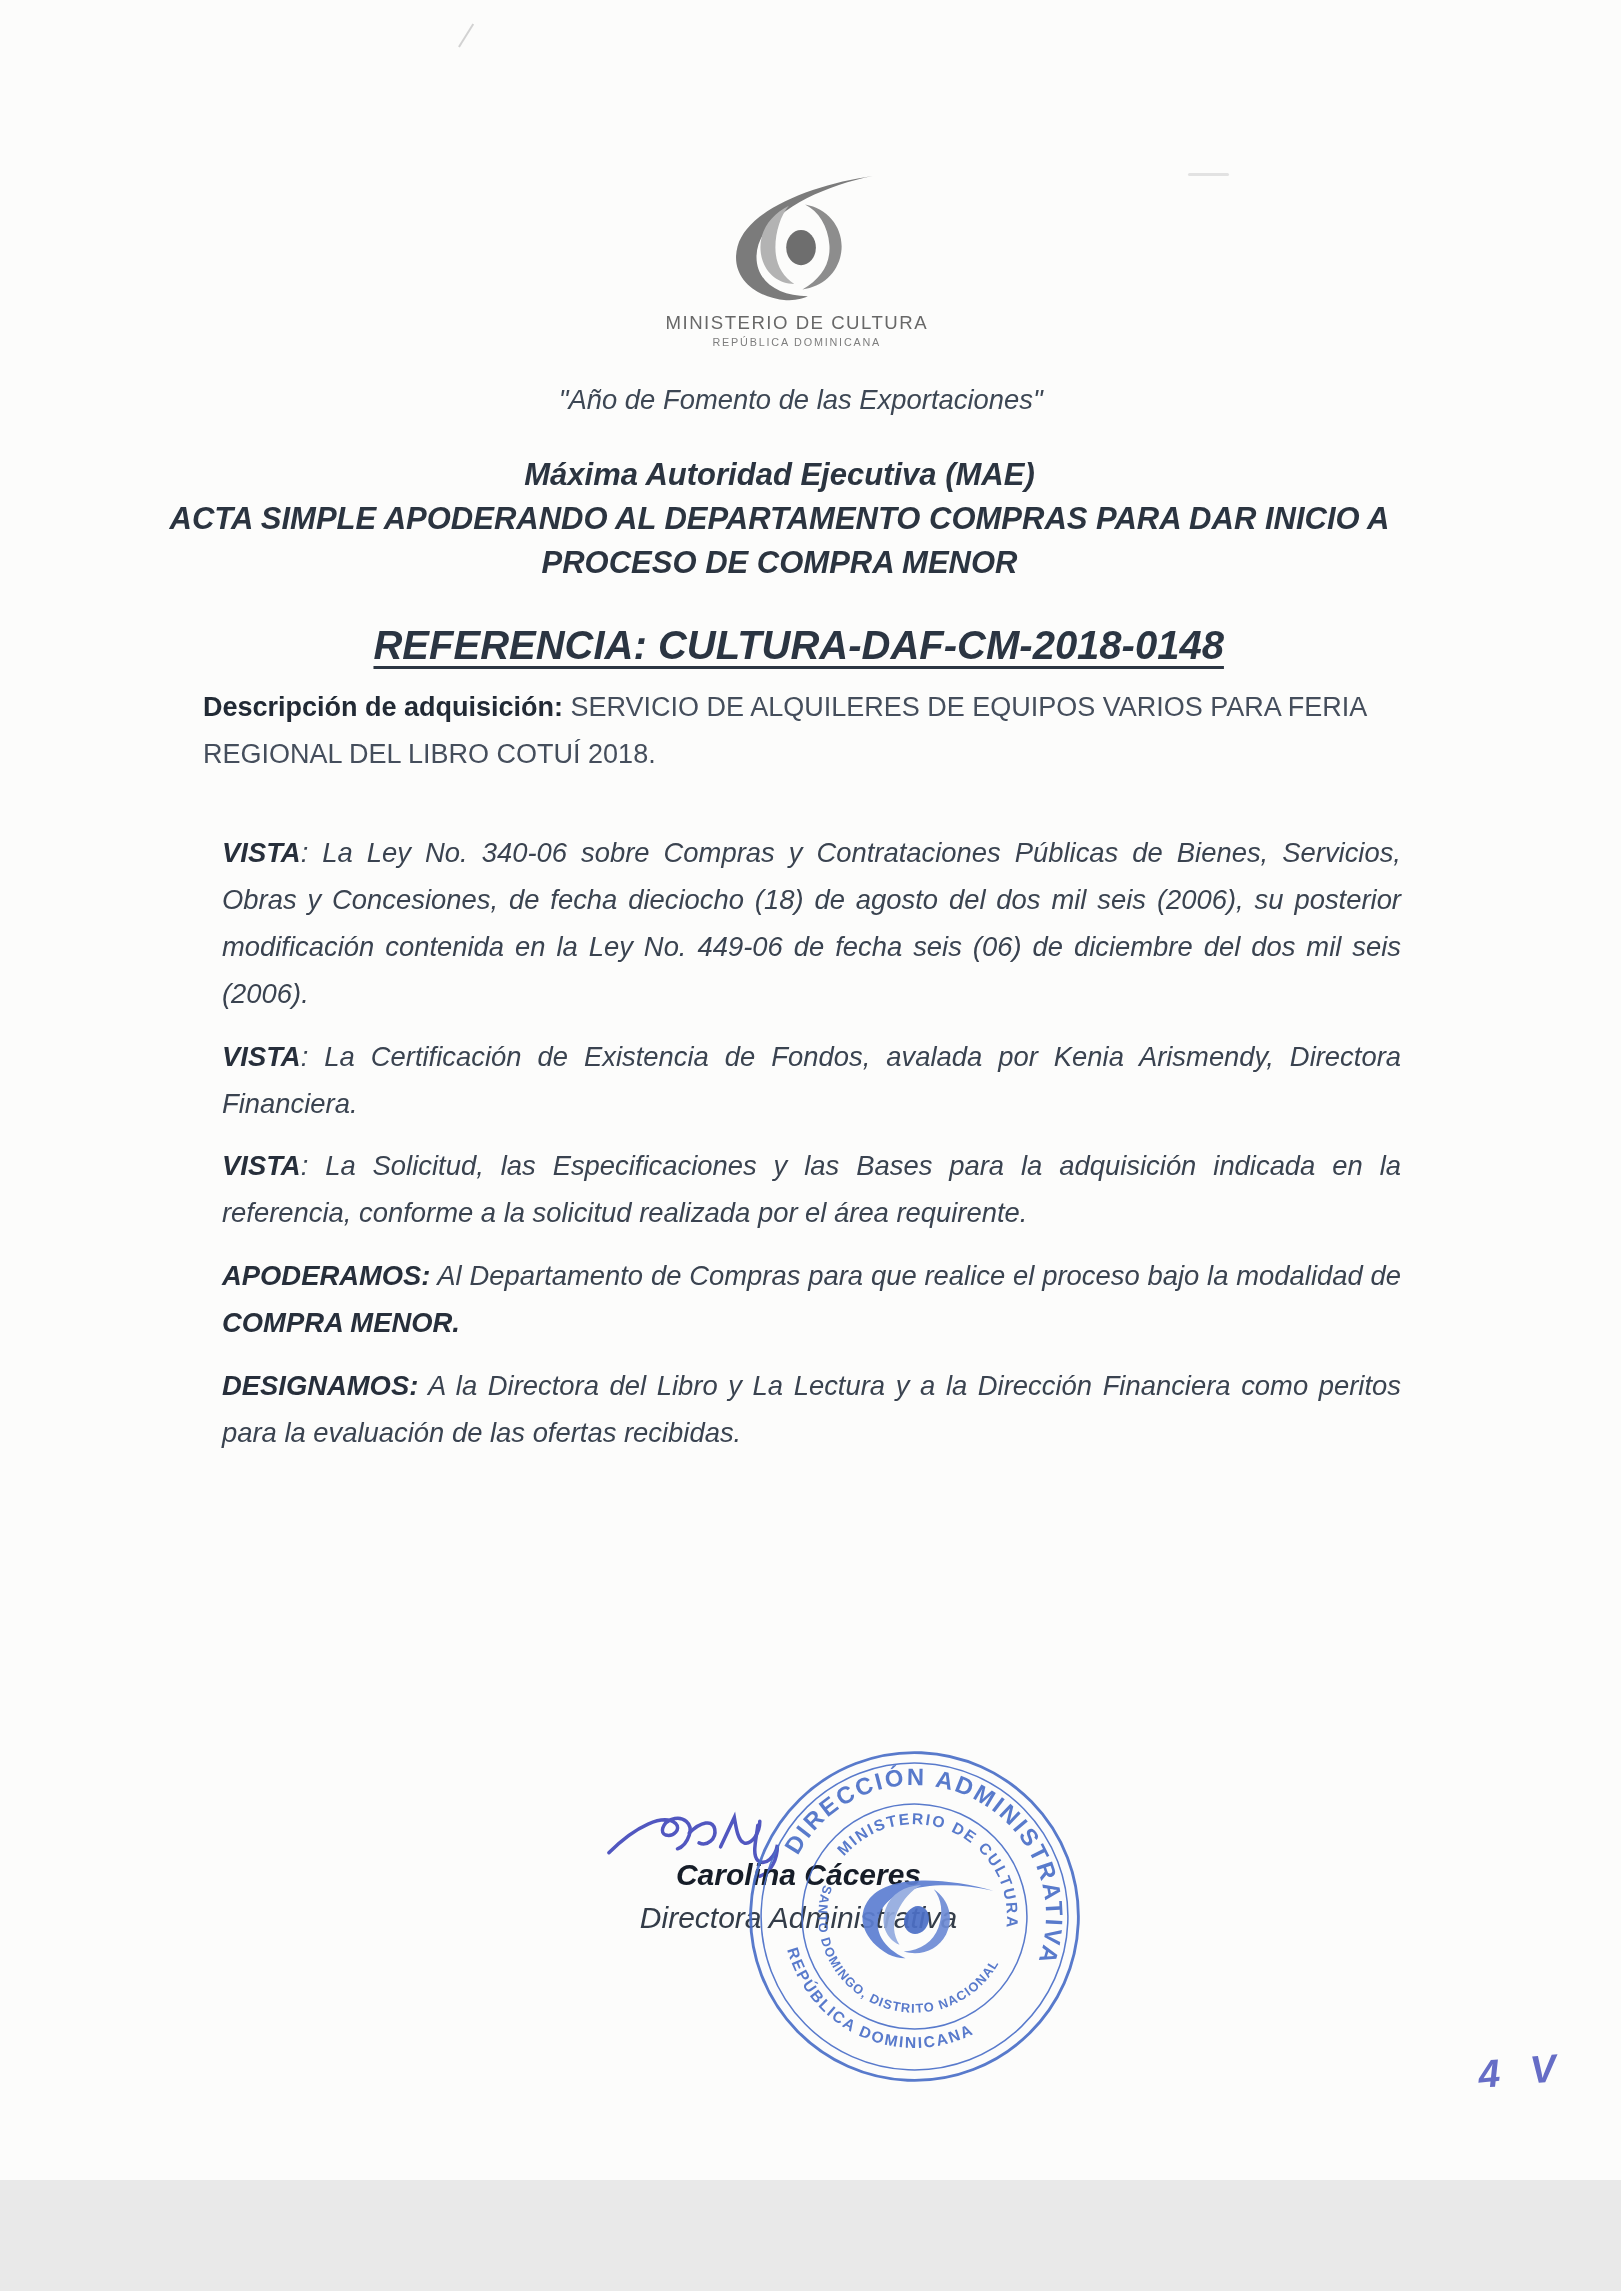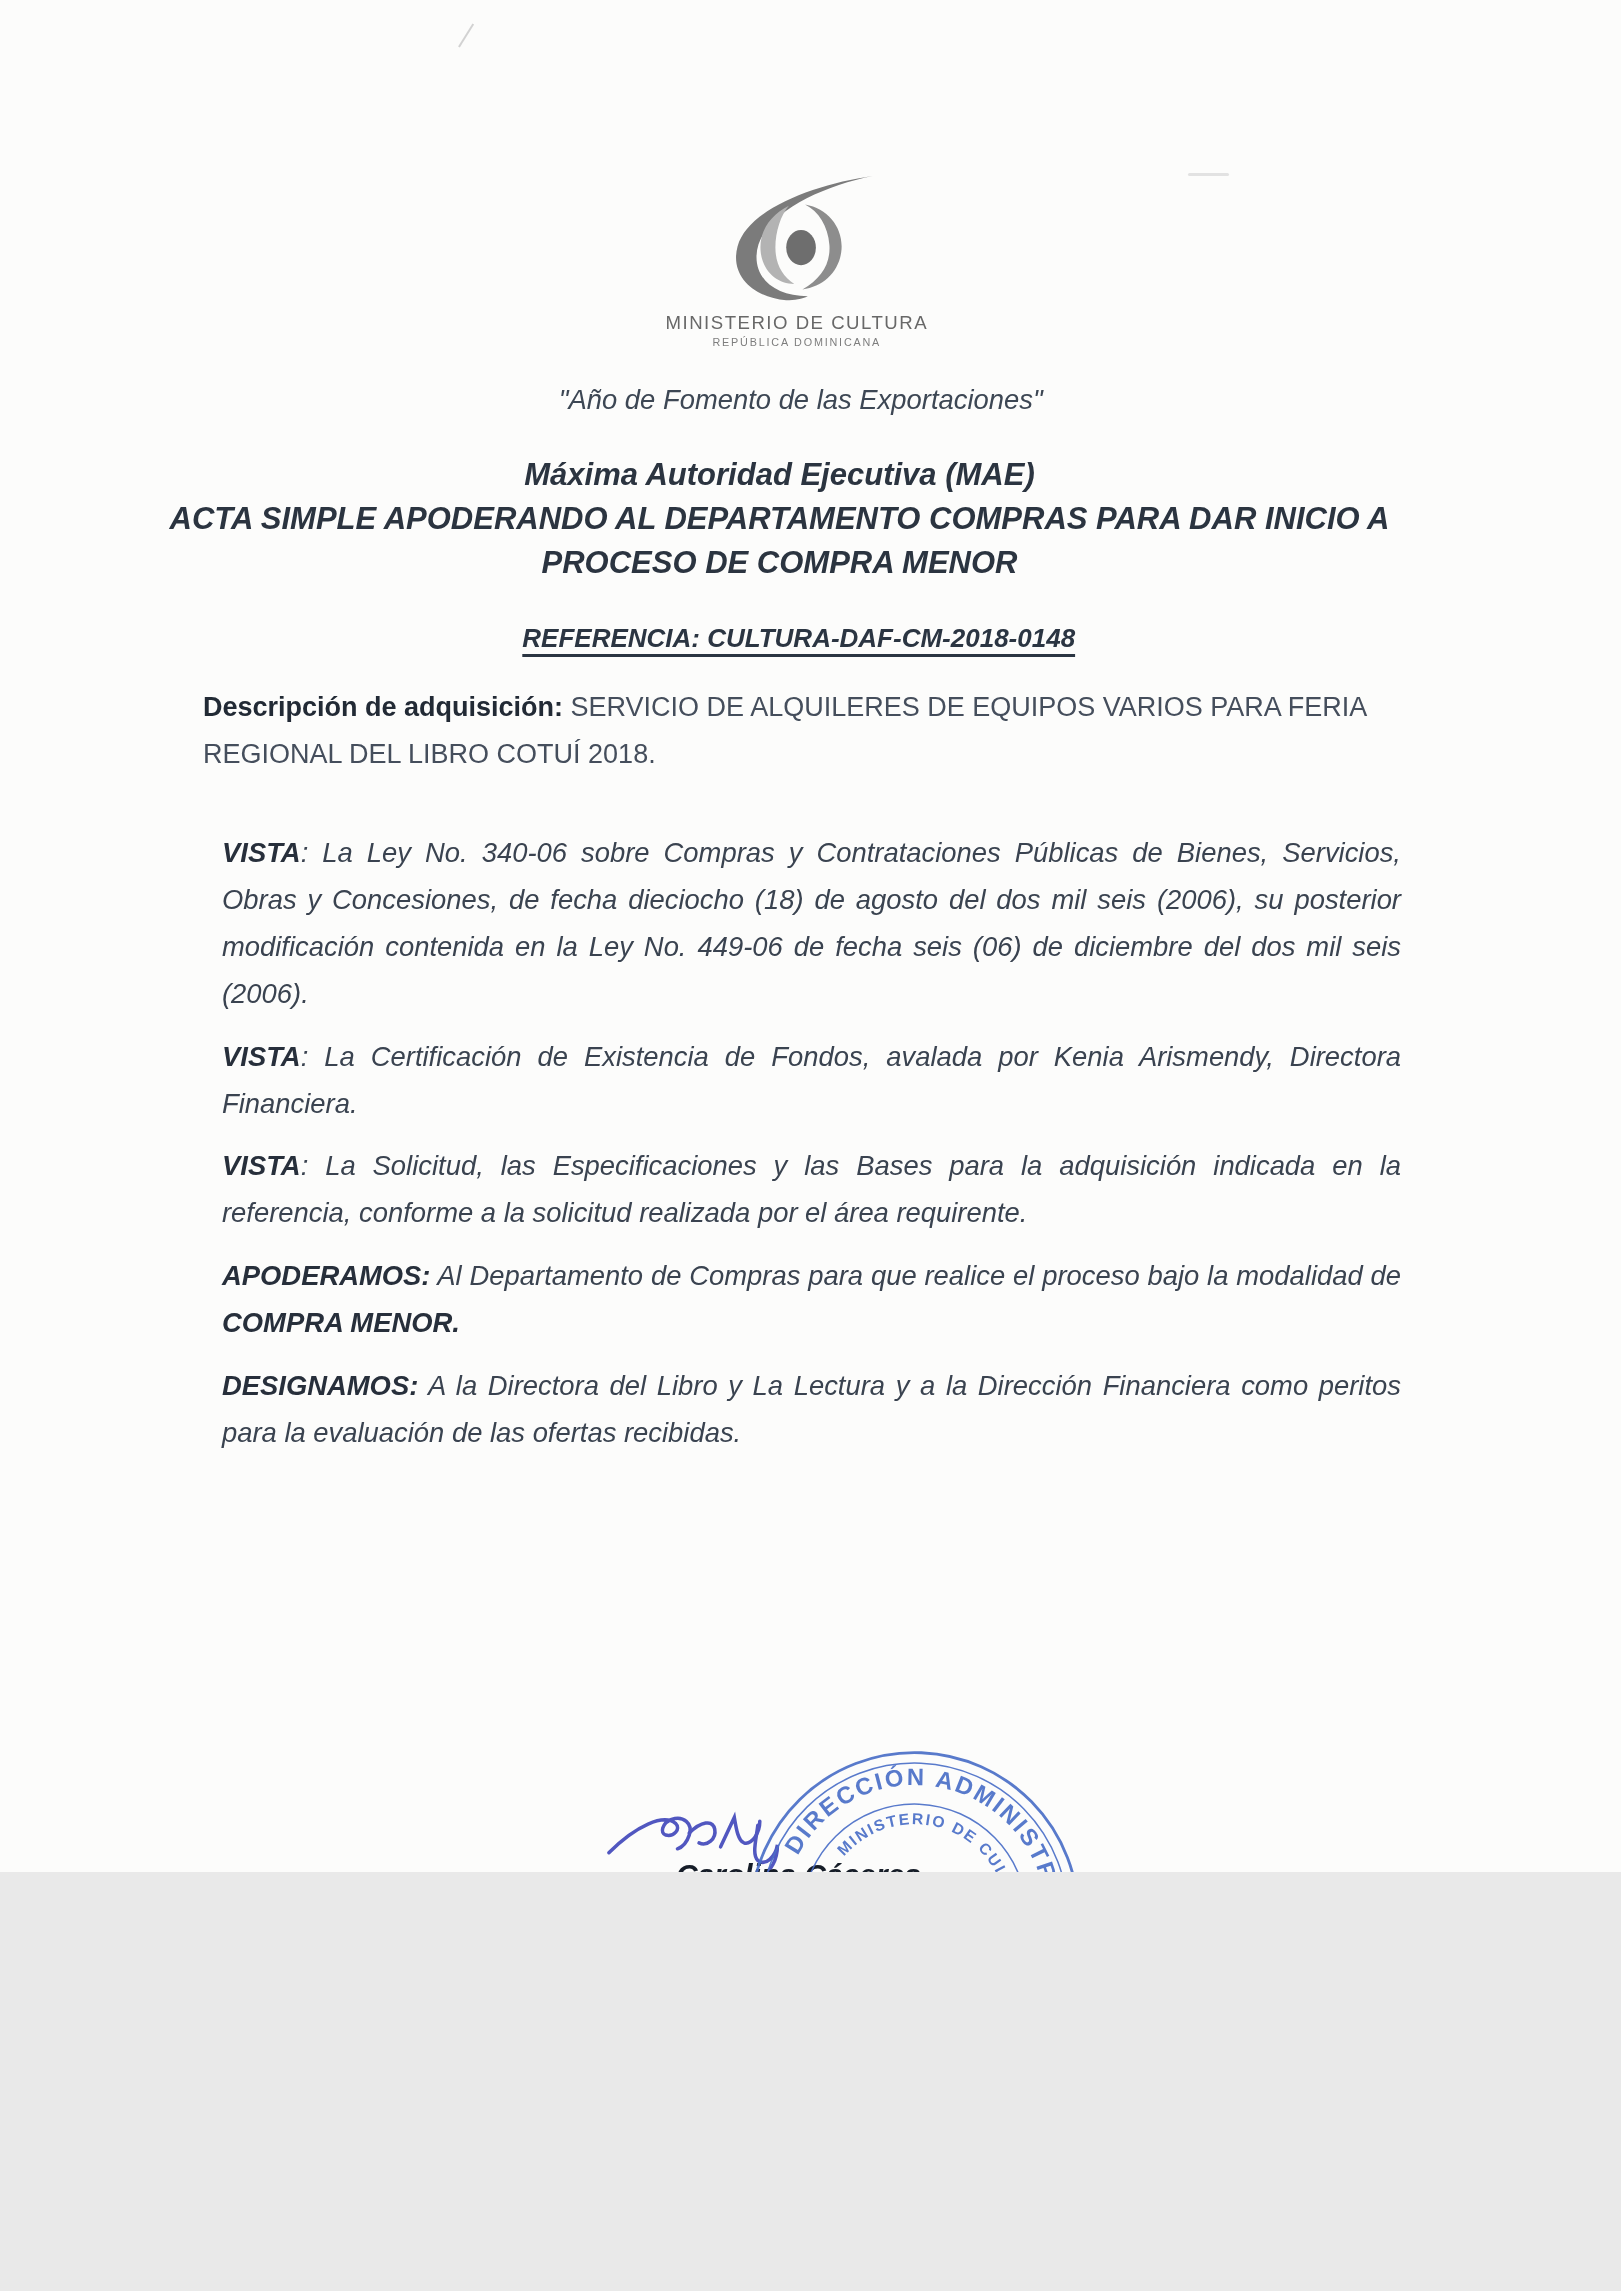--- a/index.html
+++ b/index.html
@@ -1,37 +1,37 @@
 <!DOCTYPE html>
 <html><head>
 <meta charset="utf-8">
 <style>
   html,body{margin:0;padding:0;background:#e9e9e9;}
   .page{
     position:relative;
-    width:1621px;height:1872px;
+    width:1621px;height:2180px;
     background:#fcfcfb;
     overflow:hidden;
     font-family:"Liberation Sans", sans-serif;
     color:#3a4350;
   }
   
   .header{position:absolute;top:157px;left:-13.7px;width:1621px;text-align:center;}
   .header-logo{width:162px;height:169px;display:block;margin:0 auto;
     --lc1:#7b7b7b;--lc2:#b3b3b3;--lc3:#6e6e6e;--lc4:#8d8d8d;}
   .ministry-name{margin-top:-13.7px;font-size:18.6px;letter-spacing:1.5px;color:#686868;font-weight:400;}
   .ministry-country{margin-top:2px;font-size:10.8px;letter-spacing:1.8px;color:#7d7d7d;}
   .l-main{fill:var(--lc1);} .l-light{fill:var(--lc2);} .l-dot{fill:var(--lc3);} .l-ring{fill:var(--lc4);}
   
   .motto{position:absolute;top:384px;left:-9.8px;width:1621px;text-align:center;
     font-style:italic;font-size:27.4px;color:#3d4754;}
   .title-block{position:absolute;top:453px;left:-31px;width:1621px;text-align:center;
     font-weight:bold;font-style:italic;font-size:31px;line-height:44px;color:#2b3440;}
   .reference{position:absolute;top:623px;left:-11.8px;width:1621px;text-align:center;}
-  .reference span{font-weight:bold;font-style:italic;font-size:26px;color:#2b3542;
+  .reference span{font-weight:bold;font-style:italic;font-size:40px;color:#2b3542;
     text-decoration:underline;text-decoration-thickness:2.5px;text-underline-offset:6.9px;}
   
   .description{position:absolute;top:684px;left:203px;width:1215px;text-align:left;
     font-size:27px;line-height:47px;color:#454e5c;}
   .description strong{color:#222a35;}
   
   .body-text{position:absolute;top:829px;left:222px;width:1179px;
     font-style:italic;font-size:27.4px;line-height:47px;text-align:justify;color:#3a4350;}
   .body-text p{margin:0 0 15.7px 0;}
   .body-text p.gap-before{}

